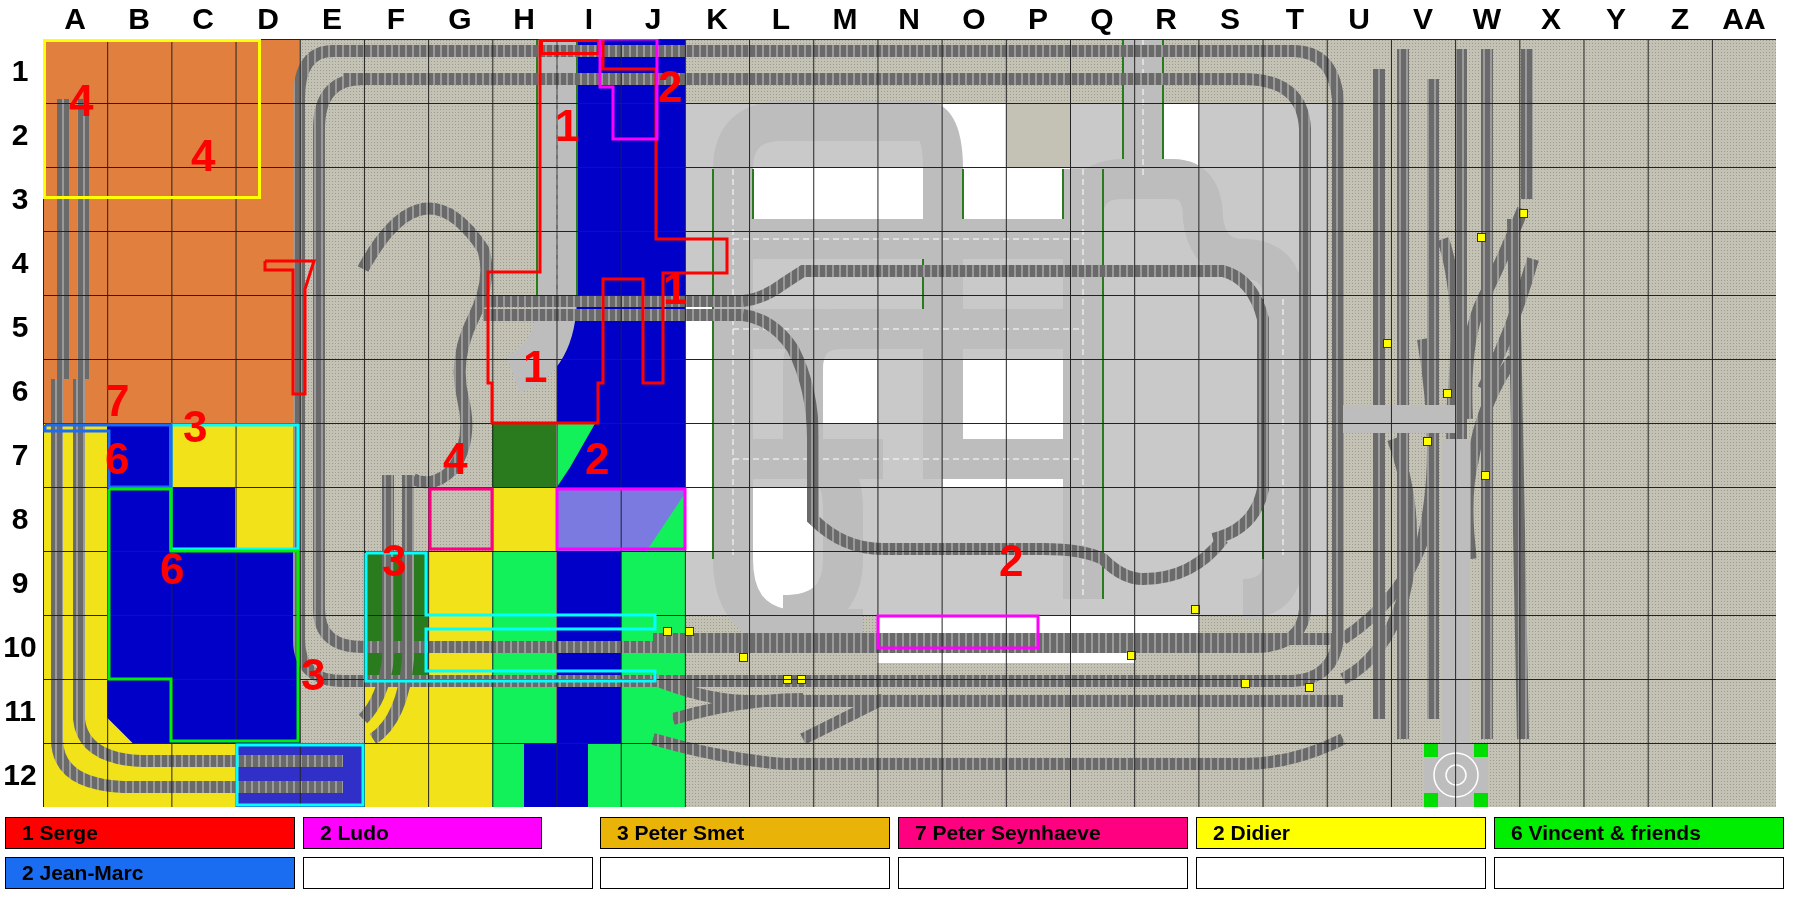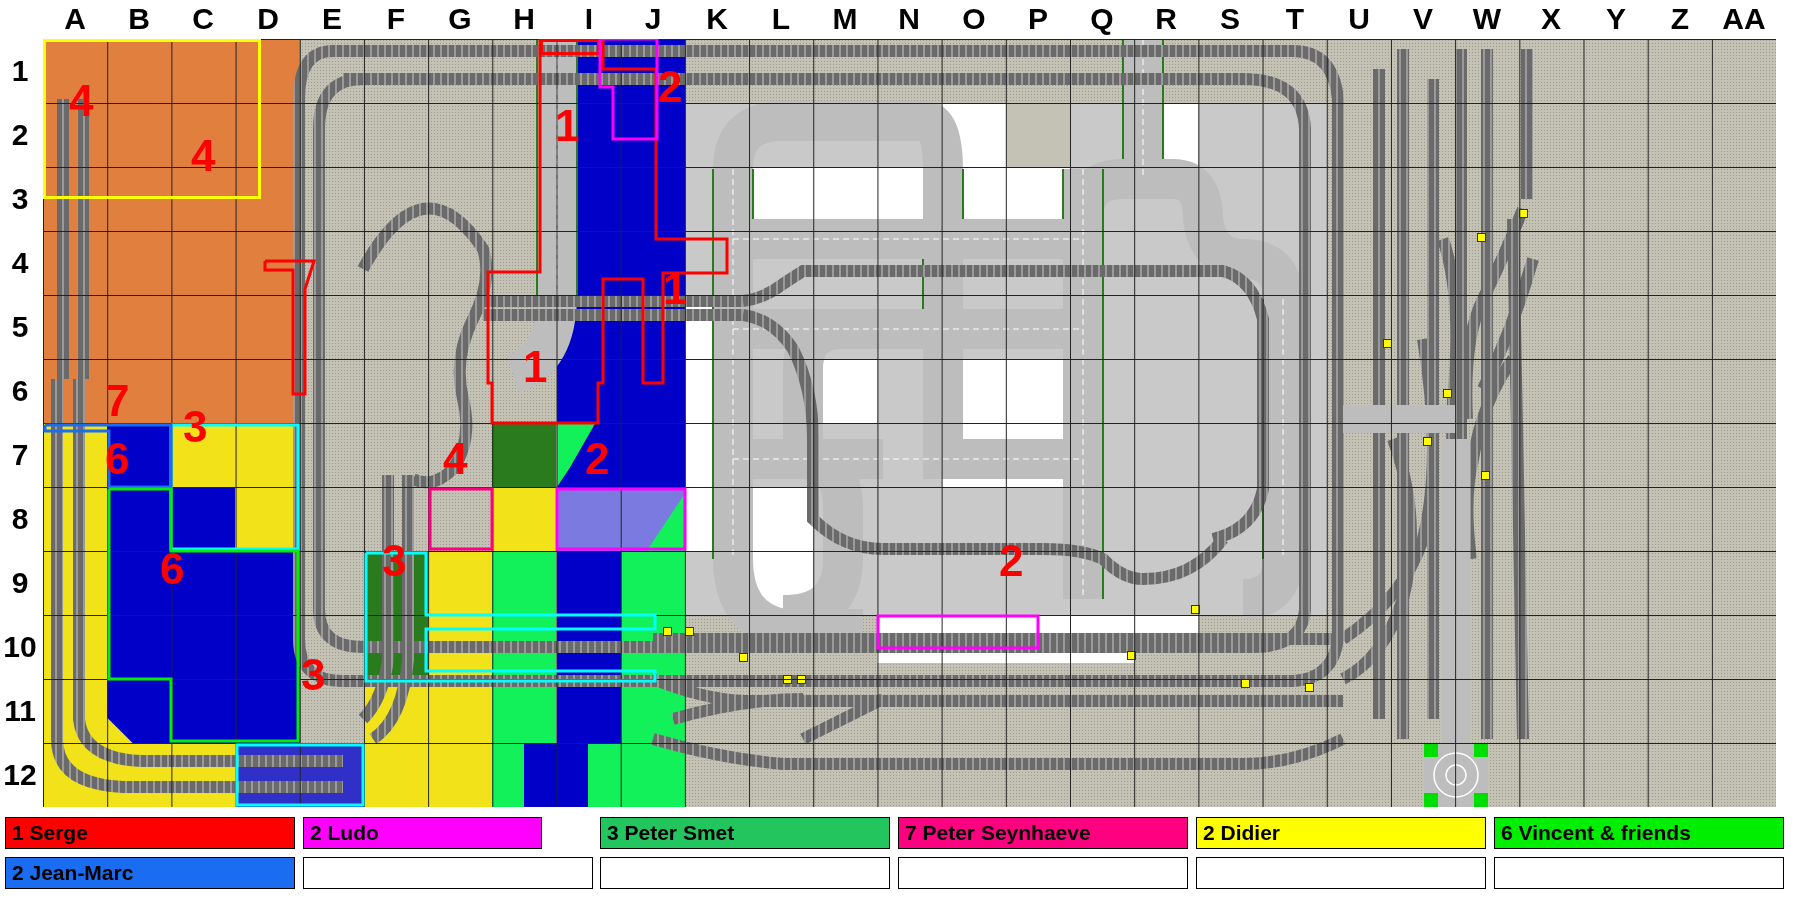--- a/index.html
+++ b/index.html
@@ -9,21 +9,21 @@
   #board{position:absolute;left:43px;top:39px;width:1733px;height:768px;background:#c4c2b4;overflow:hidden;
     background-image:radial-gradient(#9d9b90 0.6px,transparent 0.8px);background-size:3px 3px;}
   .cell{position:absolute;}
   .gridlines{position:absolute;left:0;top:0;width:100%;height:100%;pointer-events:none;
     background-image:linear-gradient(to right,#222 1px,transparent 1px),linear-gradient(to bottom,#222 1px,transparent 1px);
     background-size:64.19px 64px;}
   .zone-box{position:absolute;box-sizing:border-box;}
   .zone-num{position:absolute;color:#ff0000;font-weight:bold;font-size:44px;line-height:1;}
   .road{position:absolute;background:#bdbdbd;box-sizing:border-box;}
   .signal{position:absolute;width:7px;height:7px;background:#ffff00;border:1px solid #333;}
-  .legend{position:absolute;box-sizing:border-box;height:32px;border:1.5px solid #000;font-weight:bold;font-size:21px;color:#000;padding-left:6px;line-height:29px;white-space:nowrap;overflow:hidden;}
+  .legend{position:absolute;box-sizing:border-box;height:32px;border:1.5px solid #000;font-weight:bold;font-size:21px;color:#000;padding-left:16px;line-height:29px;white-space:nowrap;overflow:hidden;}
   svg{position:absolute;left:0;top:0;}
 </style>
 </head>
 <body>
 
 <div>
   <div class="col-label" style="left:43px">A</div>
   <div class="col-label" style="left:107px">B</div>
   <div class="col-label" style="left:171px">C</div>
   <div class="col-label" style="left:236px">D</div>
@@ -293,21 +293,21 @@
   <div class="zone-num" style="left:542px;top:398px;">2</div>
   <div class="zone-num" style="left:117px;top:508px;">6</div>
   <div class="zone-num" style="left:339px;top:500px;">3</div>
   <div class="zone-num" style="left:956px;top:500px;">2</div>
   <div class="zone-num" style="left:258px;top:614px;">3</div>
 </div>
 
 <div>
   <div class="legend" style="left:5px;top:817px;width:290px;background:#ff0000;">1 Serge</div>
   <div class="legend" style="left:303px;top:817px;width:239px;background:#ff00ff;">2 Ludo</div>
-  <div class="legend" style="left:600px;top:817px;width:290px;background:#22c55e;">3 Peter Smet</div>
+  <div class="legend" style="left:600px;top:817px;width:290px;background:#eab308;">3 Peter Smet</div>
   <div class="legend" style="left:898px;top:817px;width:290px;background:#ff0080;">7 Peter Seynhaeve</div>
   <div class="legend" style="left:1196px;top:817px;width:290px;background:#ffff00;">2 Didier</div>
   <div class="legend" style="left:1494px;top:817px;width:290px;background:#00ee00;">6 Vincent &amp; friends</div>
   <div class="legend" style="left:5px;top:857px;width:290px;background:#1a6cf0;">2 Jean-Marc</div>
   <div class="legend" style="left:303px;top:857px;width:290px;background:#fff;"></div>
   <div class="legend" style="left:600px;top:857px;width:290px;background:#fff;"></div>
   <div class="legend" style="left:898px;top:857px;width:290px;background:#fff;"></div>
   <div class="legend" style="left:1196px;top:857px;width:290px;background:#fff;"></div>
   <div class="legend" style="left:1494px;top:857px;width:290px;background:#fff;"></div>
 </div>

